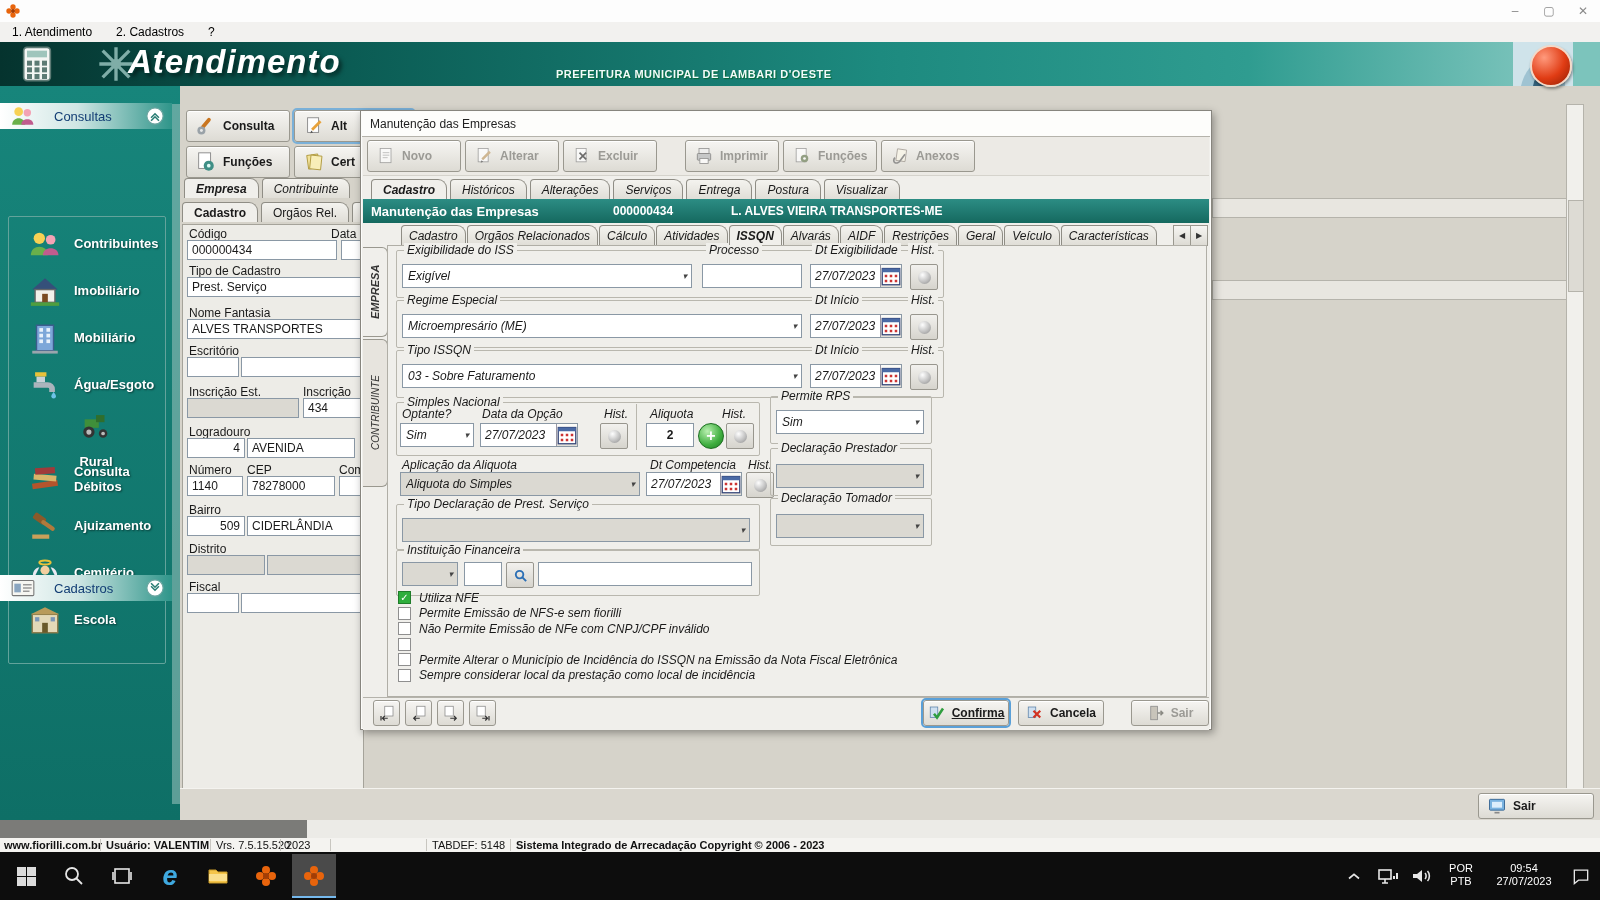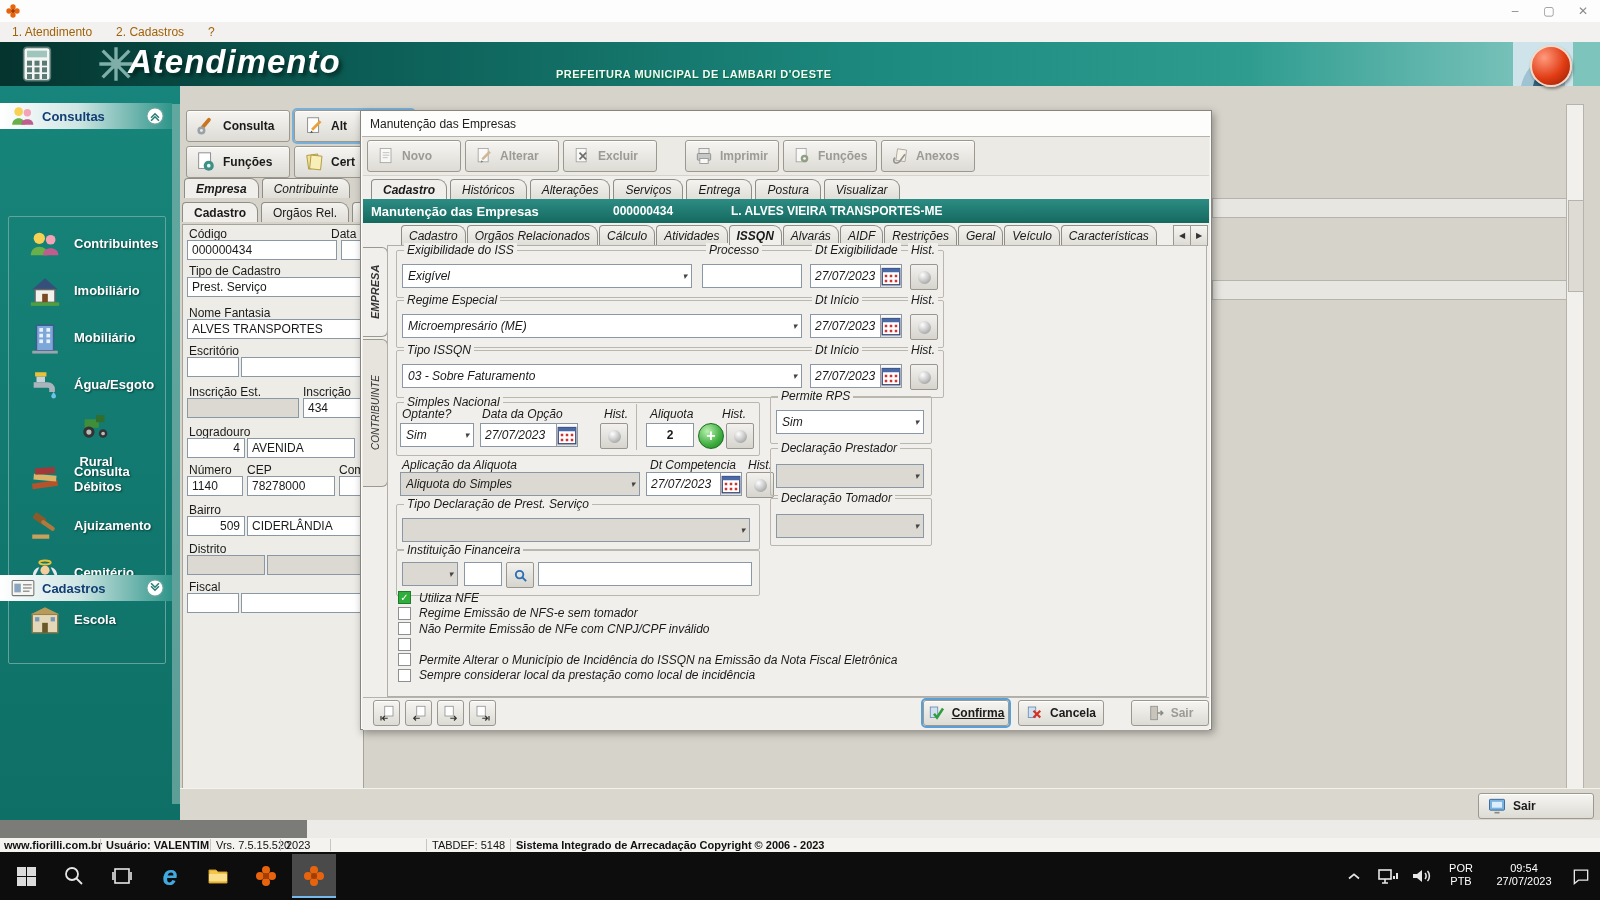--- a/index.html
+++ b/index.html
@@ -8,21 +8,21 @@
   .abs{position:absolute;}
   .icn{display:inline-flex;align-items:center;justify-content:center;flex:none;}
   .icn svg{width:100%;height:100%;display:block;}
 
   
   #titlebar{left:0;top:0;width:1600px;height:22px;background:#fdfdfd;border-bottom:1px solid #e3e3e3;
             display:flex;align-items:center;color:#9b9b9b;}
   #titlebar .ttl{margin-left:6px;}
   .winctl{width:34px;height:22px;display:flex;align-items:center;justify-content:center;color:#8a8a8a;font-size:12px;}
   
-  #menubar{left:0;top:22px;width:1600px;height:20px;background:#f2f1ef;display:flex;align-items:center;color:#a16207;}
+  #menubar{left:0;top:22px;width:1600px;height:20px;background:#f2f1ef;display:flex;align-items:center;color:#000000;}
   .menuitem{padding:0 12px;height:20px;display:flex;align-items:center;}
   
   #banner{left:0;top:42px;width:1600px;height:44px;
           background:linear-gradient(90deg,#05332e,#0b5c54 22%,#1d8a7f 55%,#2f9c90 78%,#7cc4bc 96%);}
   #logo{left:128px;top:1px;font-size:33px;font-weight:bold;font-style:italic;color:#fff;
         text-shadow:1px 1px 0 #043b35,3px 3px 4px rgba(0,0,0,.55);letter-spacing:1px;}
   #subtitle{left:556px;top:26px;color:#f2fbf9;font-size:11px;font-weight:bold;letter-spacing:.5px;text-shadow:1px 1px 1px #063;}
   #pinwheel{left:96px;top:2px;width:40px;height:40px;opacity:.65;}
   #illus{left:1486px;top:0;width:114px;height:44px;}
   #redbtn{left:1530px;top:3px;width:38px;height:38px;border-radius:50%;
@@ -30,21 +30,21 @@
           border:2px solid #f3d9c8;box-shadow:1px 2px 3px rgba(0,0,0,.4);}
   
   #pagebar{left:180px;top:86px;width:1388px;height:18px;background:linear-gradient(#2a8d83,#17756c);
            color:#fff;font-weight:bold;display:flex;align-items:center;padding-left:10px;box-sizing:border-box;
            border-bottom:1px solid #0b4b45;}
   
   #sidebar{left:0;top:86px;width:180px;height:734px;background:linear-gradient(#17857b,#0e6f66);}
   .side-strip{left:172px;top:104px;width:8px;height:700px;background:#9ec4bf;opacity:.55;}
   .side-hdr{left:0;width:172px;height:26px;display:flex;align-items:center;
             background:linear-gradient(90deg,#ffffff,#cfe6e4 45%,#2f958a);}
-  .side-hdr .lbl{color:#123d74;font-weight:bold;font-size:13px;margin-left:6px;}
+  .side-hdr .lbl{color:#123d74;font-weight:normal;font-size:13px;margin-left:18px;}
   .side-panel{left:8px;top:130px;width:156px;height:446px;border:1px solid #63a39b;border-radius:2px;}
   .side-item{position:absolute;left:14px;width:150px;height:47px;display:flex;align-items:center;gap:12px;padding-left:14px;box-sizing:border-box;cursor:pointer;}
   .side-item .lbl{color:#fff;font-weight:bold;font-size:13px;text-shadow:1px 1px 2px rgba(0,0,0,.5);}
   .roundbtn{width:18px;height:18px;margin-left:auto;margin-right:8px;}
   
   .btn3d{background:linear-gradient(#f6f5f2,#dddbd4);border:1px solid #9a988f;border-radius:3px;
          display:flex;align-items:center;gap:6px;padding:0 8px;box-sizing:border-box;
          box-shadow:inset 0 1px 0 #fff;font-weight:bold;}
   .btn3d.dis{color:#9b9a95;}
   
@@ -767,21 +767,21 @@
       </div>
       <div class="inp" style="left:150px;top:316px;width:214px;height:24px"></div>
 
       <div id="chk-list">
           <div class="chkrow" style="top: 344px;">
             <span class="chkbox on">✓<span></span></span>
             <span class="chklbl">Utiliza NFE</span>
           </div>
           <div class="chkrow" style="top: 359.5px;">
             <span class="chkbox"></span>
-            <span class="chklbl">Regime Emissão de NFS-e sem tomador</span>
+            <span class="chklbl">Permite Emissão de NFS-e sem fiorilli</span>
           </div>
           <div class="chkrow" style="top: 375px;">
             <span class="chkbox"></span>
             <span class="chklbl">Não Permite Emissão de NFe com CNPJ/CPF inválido</span>
           </div>
           <div class="chkrow" style="top: 390.5px;">
             <span class="chkbox"></span>
           </div>
           <div class="chkrow" style="top: 406px;">
             <span class="chkbox"></span>

